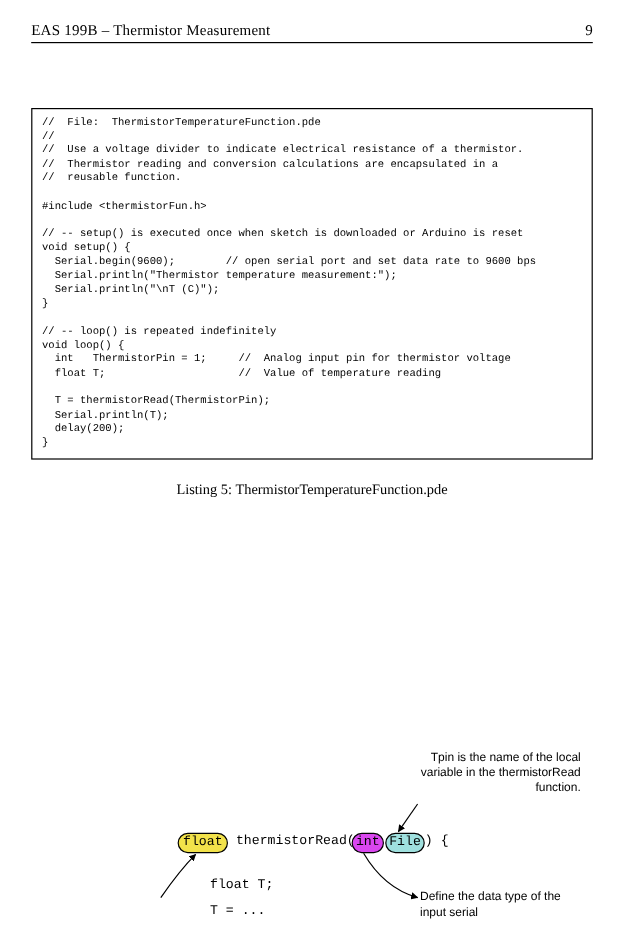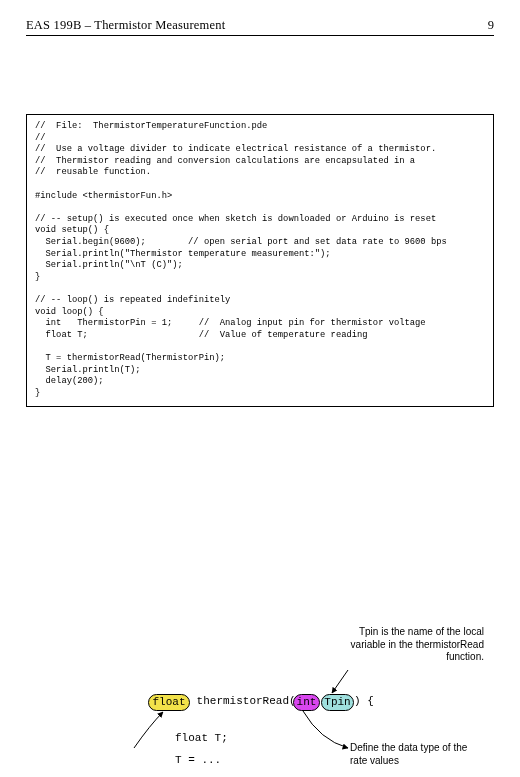--- a/index.html
+++ b/index.html
@@ -26,21 +26,21 @@
   }
   .header-title {
     letter-spacing: 0.2px;
   }
   .header-rule {
     border: none;
     border-top: 1px solid #000;
     margin: 2px 0 0 0;
   }
   .code-block {
-    margin-top: 78px;
+    margin-top: 54px;
     border: 0.7px solid #000;
     padding: 6px 8px 6px 8px;
     font-family: "Courier New", Courier, monospace;
     font-size: 8.8px;
     line-height: 1.32;
     white-space: pre;
     overflow: hidden;
   }
   .caption {
     text-align: center;
@@ -128,20 +128,21 @@
 // -- loop() is repeated indefinitely
 void loop() {
   int   ThermistorPin = 1;     //  Analog input pin for thermistor voltage
   float T;                     //  Value of temperature reading
 
   T = thermistorRead(ThermistorPin);
   Serial.println(T);
   delay(200);
 }</div>
 
+  <div class="caption">Listing 5: ThermistorTemperatureFunction.pde</div>
 
   <div class="diagram">
 
     <svg class="arrows" viewBox="0 0 520 160">
       <defs>
         <marker id="ah" viewBox="0 0 10 10" refX="9" refY="5" markerWidth="6" markerHeight="6" orient="auto-start-reverse">
           <path d="M 0 0 L 10 5 L 0 10 z" fill="#000"></path>
         </marker>
       </defs>
 
@@ -152,25 +153,25 @@
       <path d="M 134 128 Q 150 105 163 92" stroke="#000" stroke-width="1" fill="none" marker-end="url(#ah)"></path>
     </svg>
 
     <div class="dtext" style="left:344px; top:6px; width:140px;text-align:right;">Tpin is the name of the
 local variable in the
 thermistorRead function.</div>
 
     <div class="bubble bubble-float" style="left:148px; top:74px; width:42px;">float</div>
     <div class="codeline" style="left:190px; top:75px;"> thermistorRead(</div>
     <div class="bubble bubble-int" style="left:293px; top:74px; width:27px;">int</div>
-    <div class="bubble bubble-tpin" style="left:321px; top:74px; width:33px;">Tpin</div>
+    <div class="bubble bubble-tpin" style="left:321px; top:74px; width:33px;">File</div>
     <div class="codeline" style="left:354px; top:75px;">) {</div>
 
     <div class="codeline" style="left:175px; top:112px;">float T;</div>
     <div class="codeline" style="left:175px; top:134px;">T = ...</div>
 
     <div class="dtext" style="left:350px; top:122px; width:130px;">Define the data type
-of the rate values</div>
+of the input serial</div>
 
 
   </div>
 
 </div>
 
 </body></html>

